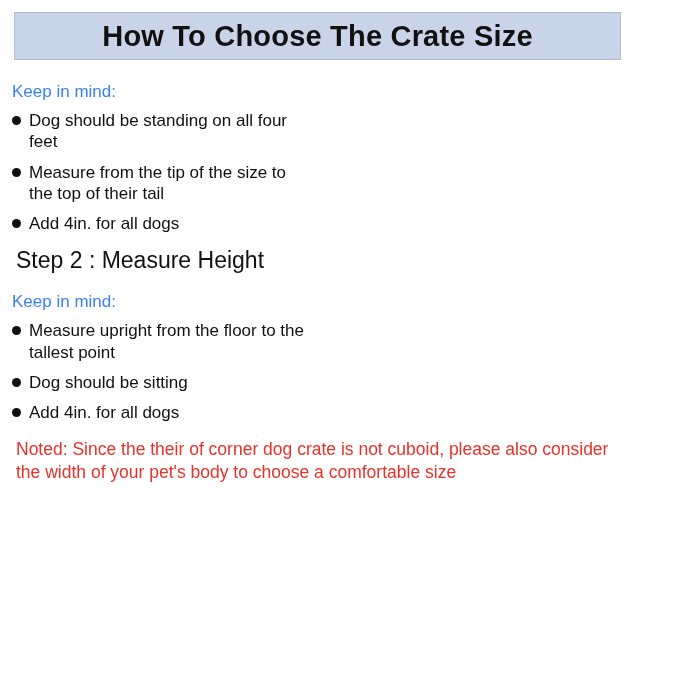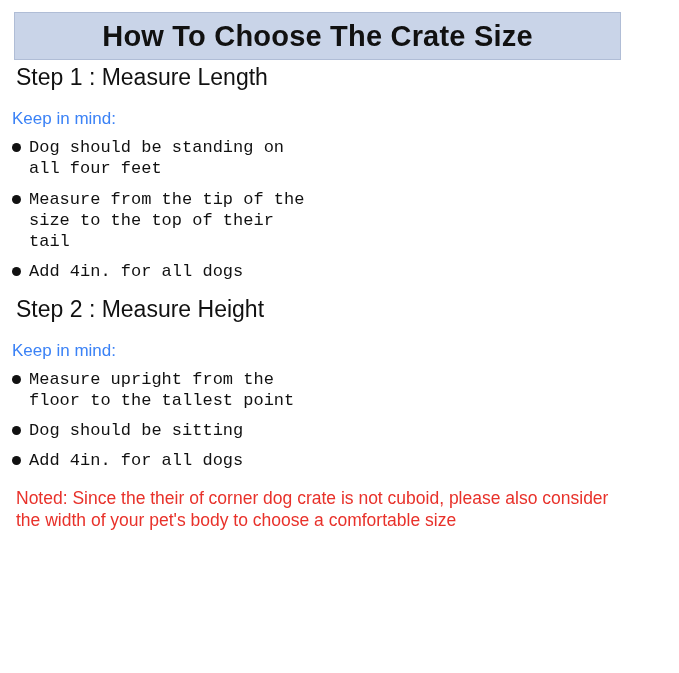--- a/index.html
+++ b/index.html
@@ -78,21 +78,20 @@
     height: 9px;
     border-radius: 50%;
     background: #111;
     margin: 6px 8px 0 0;
     flex: 0 0 auto;
   }
   .note-text {
     font-size: 17px;
     line-height: 1.25;
     color: #111;
-    font-family: Liberation Mono, monospace;
   }
 
   
   #figure-standing {
     width: 330px;
     height: 210px;
   }
   #figure-sitting {
     width: 330px;
     height: 215px;
@@ -117,21 +116,20 @@
 </style>
 </head>
 <body>
 
 <div class="page">
 
   <div class="title-banner">
     <div class="title-text">How To Choose The Crate Size</div>
   </div>
 
-  <div class="step-heading">Step 1 : Measure Length</div>
 
   <div class="section">
 
 
     <div class="notes">
       <div class="notes-title">Keep in mind:</div>
 
       <div class="note-item">
         <span class="bullet"></span>
         <span class="note-text">Dog should be standing on all four feet</span>

